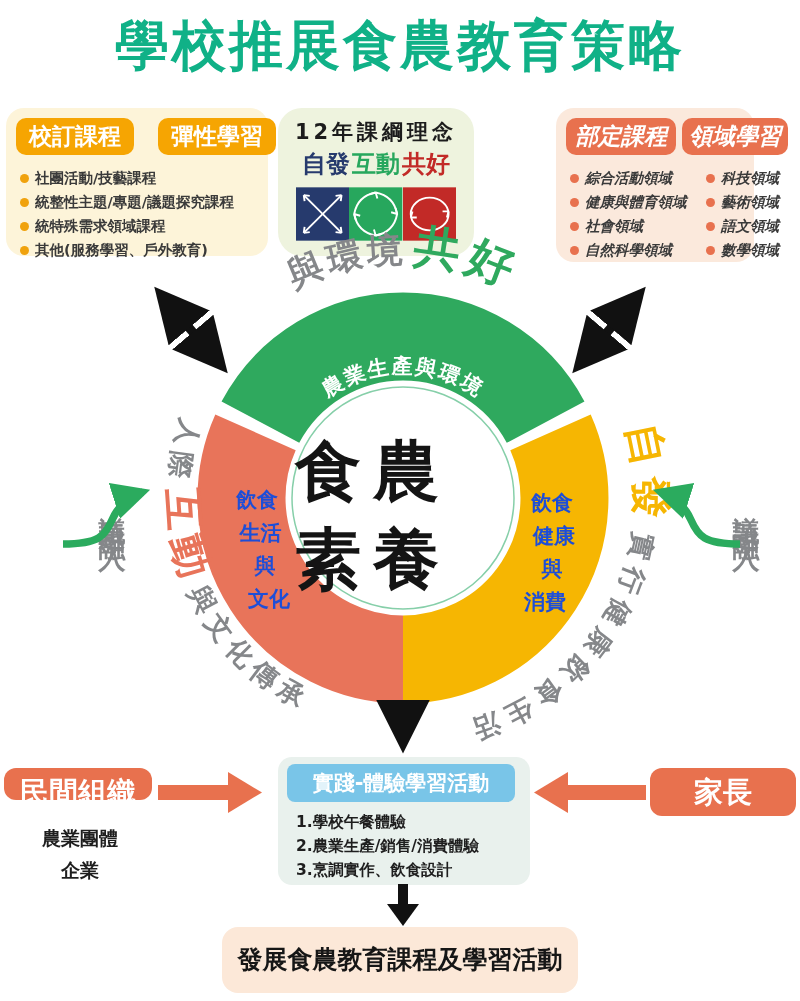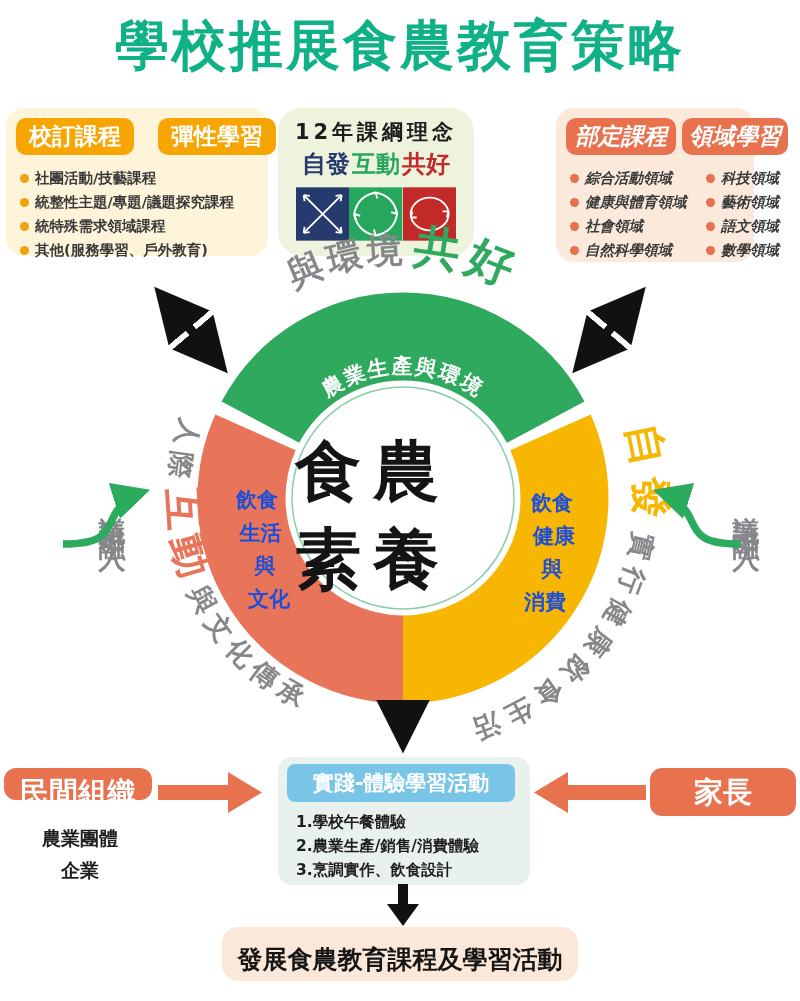--- a/index.html
+++ b/index.html
@@ -41,21 +41,21 @@
   .red-box{background:#e8714e;border-radius:12px;color:#fff;font-weight:900;font-size:29px;
            text-align:center;}
   .org-box{left:4px;top:768px;width:148px;height:32px;line-height:48px;}
   .parent-box{left:650px;top:768px;width:146px;height:48px;line-height:48px;}
   .org-list{left:0;top:822px;width:160px;text-align:center;font-size:19px;font-weight:900;
             color:#1e1e1e;line-height:32px;}
   .practice-box{left:278px;top:757px;width:252px;height:128px;background:#e9f1ed;border-radius:14px;}
   .practice-pill{left:287px;top:764px;width:228px;height:38px;background:#79c5e8;border-radius:8px;
                  color:#fff;font-weight:900;font-size:21px;text-align:center;line-height:38px;}
   .practice-list{left:296px;top:810px;font-size:15.5px;font-weight:700;color:#1e1e1e;line-height:24px;}
-  .footer-box{left:222px;top:927px;width:356px;height:54px;background:#fce8d8;border-radius:16px;
+  .footer-box{left:222px;top:927px;width:356px;height:66px;background:#fce8d8;border-radius:16px;
               text-align:center;font-size:25px;font-weight:900;color:#161616;line-height:66px;}
   svg{display:block;}
 </style>
 </head>
 <body>
 
 <div id="stage">
 
   <div class="abs page-title">學校推展食農教育策略</div>
 

